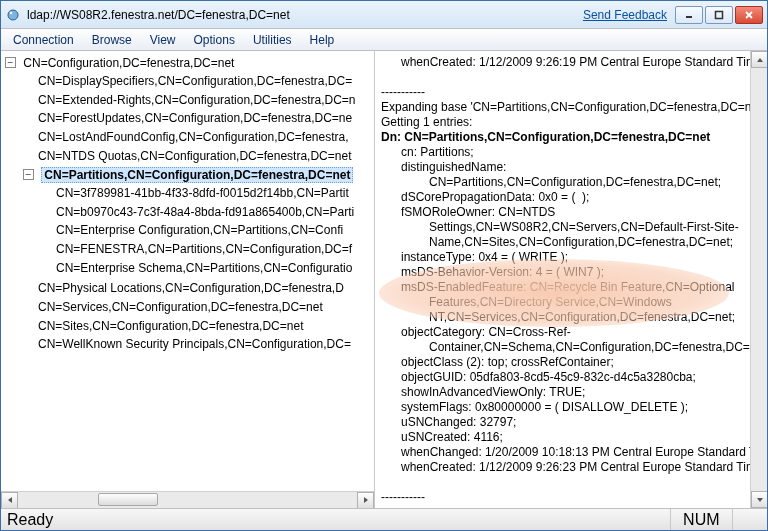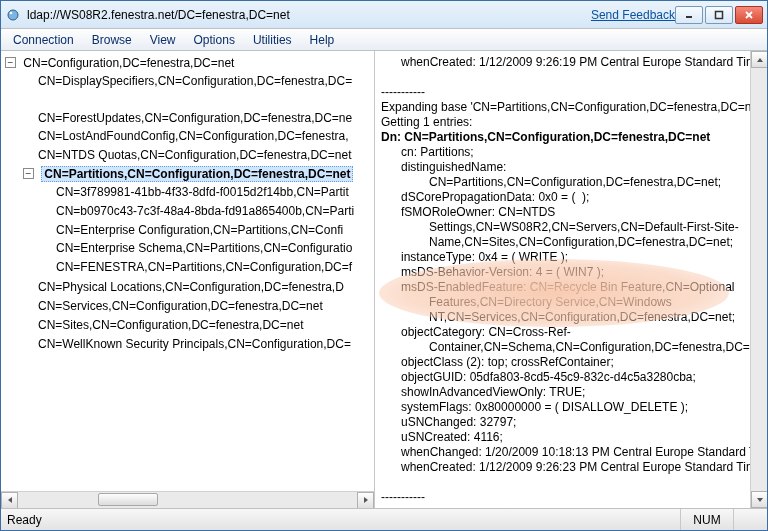--- a/index.html
+++ b/index.html
@@ -26,21 +26,21 @@
     display: flex;
     align-items: center;
     padding: 12px 4px;
   }
   .titlebar .app-icon {
     width: 16px; height: 16px; margin-right: 6px;
     display: inline-flex; align-items: center; justify-content: center;
   }
   .titlebar .title { flex: 1; font-size: 12px; color: #000; }
   .titlebar .feedback {
-    color: #0a52a1; text-decoration: underline; font-size: 12px; margin-right: 0; cursor: pointer;
+    color: #0a52a1; text-decoration: underline; font-size: 12px; margin-right: 8px; cursor: pointer;
   }
   .win-buttons { display: flex; gap: 2px; }
   .win-btn {
     width: 28px; height: 18px; border: 1px solid #7a99b8; border-radius: 2px;
     background: linear-gradient(#f7fbff,#dbe9f7);
     display: flex; align-items: center; justify-content: center; cursor: pointer;
   }
   .win-btn.close { background: linear-gradient(#f48a7a,#d94b34); border-color: #a83324; }
   .win-btn svg { pointer-events: none; }
   .menubar {
@@ -132,21 +132,21 @@
   }
   .vscroll .btn { height: 17px; width: 17px; background: linear-gradient(#fefefe,#e0e0e0); border: 1px solid #b0b0b0; display: flex; align-items: center; justify-content: center; cursor: pointer; }
   .vscroll .track { flex: 1; background: #eaeaea; position: relative; }
   .statusbar {
     height: 22px;
     background: linear-gradient(#f7f7f7,#e3e3e3);
     border-top: 1px solid #c0c0c0;
     display: flex;
     align-items: center;
     padding: 0 6px;
-    font-size: 12px;
+    font-size: 16px;
   }
   .statusbar .spacer { flex: 1; }
   .statusbar .cell { border-left: 1px solid #c8c8c8; padding: 0 12px; height: 100%; display: flex; align-items: center; }
   .details-wrap { display: flex; flex: 1; overflow: hidden; }
   .indent1 { padding-left: 20px; }
   .indent2 { padding-left: 48px; }
 </style>
 </head>
 <body>
 
@@ -192,33 +192,33 @@
   <div class="content">
     <div class="tree-pane">
       <div class="tree-scroll">
         <div class="tree">
           <ul>
             <li>
               <span class="toggle">−</span>
               <span class="node-label">CN=Configuration,DC=fenestra,DC=net</span>
               <ul>
                 <li><span class="toggle empty"></span><span class="node-label">CN=DisplaySpecifiers,CN=Configuration,DC=fenestra,DC=</span></li>
-                <li><span class="toggle empty"></span></li>
+                <li><span class="toggle empty"></span><span class="node-label">CN=Extended-Rights,CN=Configuration,DC=fenestra,DC=n</span></li>
                 <li><span class="toggle empty"></span><span class="node-label">CN=ForestUpdates,CN=Configuration,DC=fenestra,DC=ne</span></li>
                 <li><span class="toggle empty"></span><span class="node-label">CN=LostAndFoundConfig,CN=Configuration,DC=fenestra,</span></li>
                 <li><span class="toggle empty"></span><span class="node-label">CN=NTDS Quotas,CN=Configuration,DC=fenestra,DC=net</span></li>
                 <li>
                   <span class="toggle">−</span>
                   <span class="node-label selected">CN=Partitions,CN=Configuration,DC=fenestra,DC=net</span>
                   <ul>
                     <li><span class="toggle empty"></span><span class="node-label">CN=3f789981-41bb-4f33-8dfd-f0015d2f14bb,CN=Partit</span></li>
                     <li><span class="toggle empty"></span><span class="node-label">CN=b0970c43-7c3f-48a4-8bda-fd91a865400b,CN=Parti</span></li>
                     <li><span class="toggle empty"></span><span class="node-label">CN=Enterprise Configuration,CN=Partitions,CN=Confi</span></li>
+                    <li><span class="toggle empty"></span><span class="node-label">CN=FENESTRA,CN=Partitions,CN=Configuration,DC=f</span></li>
                     <li><span class="toggle empty"></span><span class="node-label">CN=Enterprise Schema,CN=Partitions,CN=Configuratio</span></li>
-                    <li><span class="toggle empty"></span><span class="node-label">CN=FENESTRA,CN=Partitions,CN=Configuration,DC=f</span></li>
                   </ul>
                 </li>
                 <li><span class="toggle empty"></span><span class="node-label">CN=Physical Locations,CN=Configuration,DC=fenestra,D</span></li>
                 <li><span class="toggle empty"></span><span class="node-label">CN=Services,CN=Configuration,DC=fenestra,DC=net</span></li>
                 <li><span class="toggle empty"></span><span class="node-label">CN=Sites,CN=Configuration,DC=fenestra,DC=net</span></li>
                 <li><span class="toggle empty"></span><span class="node-label">CN=WellKnown Security Principals,CN=Configuration,DC=</span></li>
               </ul>
             </li>
           </ul>
         </div>

